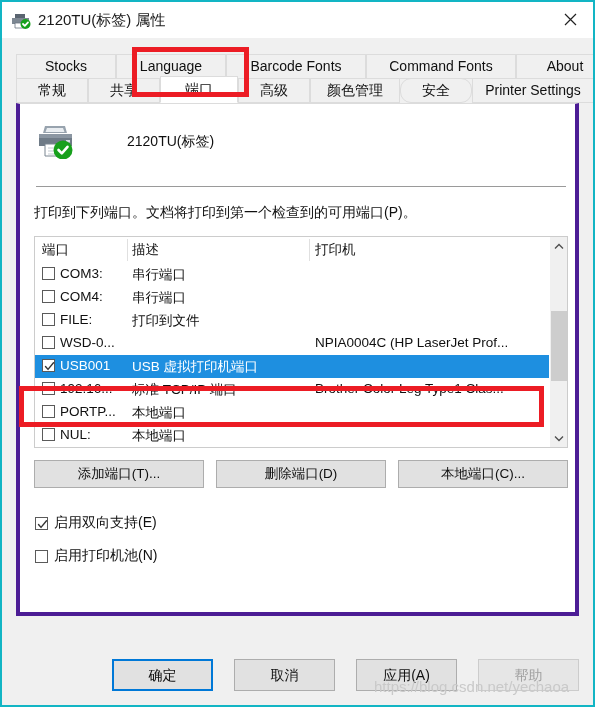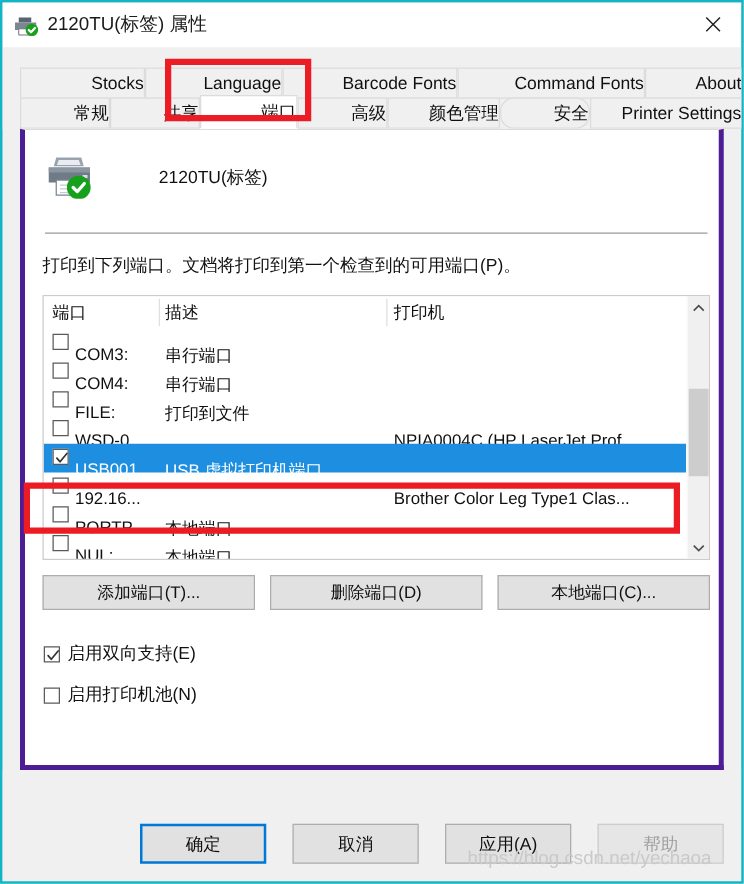--- a/index.html
+++ b/index.html
@@ -43,21 +43,21 @@
   .tabrow{position:absolute;left:14px;height:25px;}
   #tabrow-top{top:16px;}
   #tabrow-bottom{top:40px;}
   .tab{
     position:absolute;top:0;height:25px;
     box-sizing:border-box;
     background:#f0f0f0;
     border:1px solid #dcdcdc;
     border-bottom:1px solid #dcdcdc;
     font-size:14px;color:#101010;
-    text-align:right;
+    text-align:center;
     line-height:23px;
     white-space:nowrap;
     cursor:default;
   }
   .tab.active{
     background:#ffffff;
     border:1px solid #dcdcdc;
     border-bottom:1px solid #ffffff;
     height:27px;
     line-height:25px;
@@ -112,21 +112,21 @@
   .row.selected{background:#1e8fe0;}
   .row.selected .cell{color:#ffffff;}
   .cbx{
     position:absolute;left:7px;top:4px;width:13px;height:13px;
     box-sizing:border-box;
     border:1px solid #5a5a5a;
     background:#ffffff;
   }
   .cbx svg{position:absolute;left:1px;top:1px;}
   .cell{
-    position:absolute;top:13px;
+    position:absolute;top:3px;
     font-size:13.5px;color:#101010;white-space:nowrap;
     overflow:hidden;
   }
   .c-port{left:25px;width:68px;}
   .c-desc{left:97px;width:175px;}
   .c-prn{left:280px;width:230px;}
   
   #scrollbar{
     position:absolute;right:0px;top:0px;width:18px;height:210px;
     background:#f0f0f0;
@@ -310,20 +310,21 @@
                 <path d="M1.5 5.5 L4 8.4 L9.5 1.8" stroke="#333333" stroke-width="1.4" fill="none" stroke-linecap="round" stroke-linejoin="round"></path>
               </svg>
             </span>
             <span class="cell c-port">USB001</span>
             <span class="cell c-desc">USB 虚拟打印机端口</span>
             <span class="cell c-prn"></span>
           </div>
           <div class="row">
             <span class="cbx"></span>
             <span class="cell c-port">192.16...</span>
+            <span class="cell c-desc">标准 TCP/IP 端口</span>
             <span class="cell c-prn">Brother Color Leg Type1 Clas...</span>
           </div>
           <div class="row">
             <span class="cbx"></span>
             <span class="cell c-port">PORTP...</span>
             <span class="cell c-desc">本地端口</span>
             <span class="cell c-prn"></span>
           </div>
           <div class="row">
             <span class="cbx"></span>

